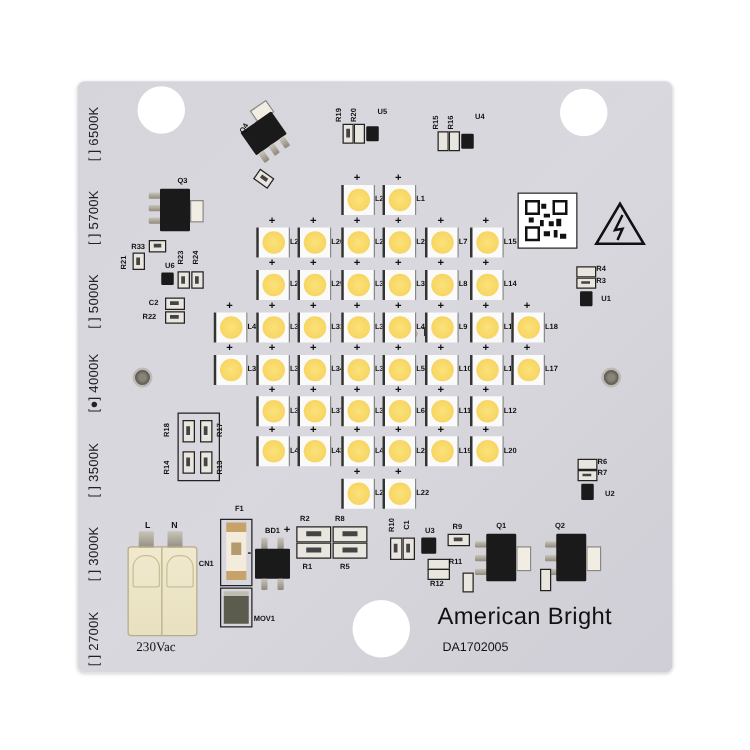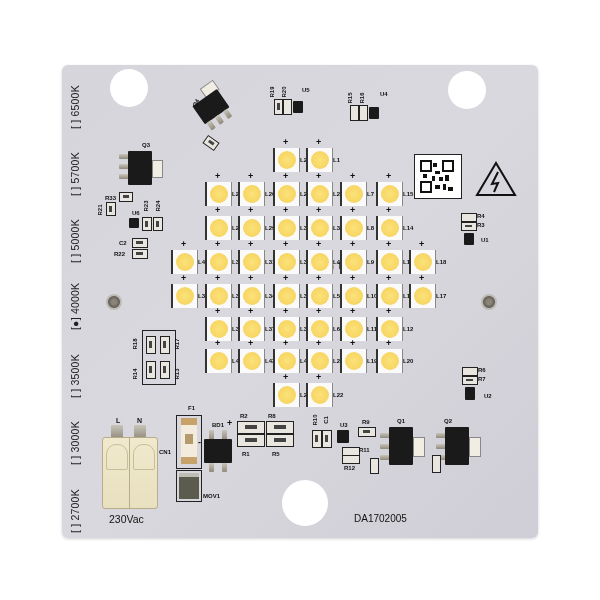--- a/index.html
+++ b/index.html
@@ -15,21 +15,21 @@
     .led-label { position: absolute; font-size: 6px; font-weight: bold; color: #111; }
     .plus { position: absolute; font-size: 9px; font-weight: bold; color: #111; }
     .ic { position: absolute; background: #1a1a1a; border-radius: 1px; }
     .tab { position: absolute; background: #f1ede3; border: 1px solid #888; }
     .pin { position: absolute; background: linear-gradient(#c9c4b8,#8f897e); border-radius: 1px; }
     .res { position: absolute; border: 1.5px solid #222; background: #e9e6df; }
     .res-body { position: absolute; background: #444; }
     .silk { position: absolute; font-size: 6px; font-weight: bold; color: #111; white-space: nowrap; }
     .brand { position: absolute; font-size: 19px; color: #111; letter-spacing: 0.3px; }
     .partno { position: absolute; font-size: 10px; color: #111; }
-    .volt { position: absolute; font-size: 10.5px; color: #111; }
+    .volt { position: absolute; font-size: 10.5px; color: #111; font-family: Liberation Serif, serif; }
     .terminal { position: absolute; background: linear-gradient(#f0e9cd,#e8e0bf); border: 1px solid #b7ad88; border-radius: 3px; }
     .qr { position: absolute; background: #fff; border: 1.5px solid #222; }
     .warn { position: absolute; }
   </style>
 </head>
 <body>
 
 <div id="board">
 
   <div class="hole" style="left:48px;top:4px;width:38px;height:38px;"></div>
@@ -252,20 +252,21 @@
   <span class="silk" style="left:382px;top:353px;">Q2</span>
   <div class="abs" style="left:374px;top:362px;width:60px;height:42px;">
     <div class="pin" style="left:0;top:6px;width:10px;height:5px;"></div>
     <div class="pin" style="left:0;top:17px;width:10px;height:5px;"></div>
     <div class="pin" style="left:0;top:28px;width:10px;height:5px;"></div>
     <div class="ic" style="left:9px;top:0;width:24px;height:38px;"></div>
     <div class="tab" style="left:33px;top:10px;width:10px;height:18px;"></div>
   </div>
   <div class="res" style="left:370px;top:390px;width:7px;height:16px;"></div>
 
+  <span class="brand" style="left:288px;top:418px;">American Bright</span>
   <span class="partno" style="left:292px;top:448px;">DA1702005</span>
 
   <div class="abs" style="left:264px;top:198px;width:8px;height:8px;border-radius:50%;background:#a89672;"></div>
   <span class="silk" style="left:275px;top:196px;font-size:9px;font-weight:normal;">Tc</span>
 
   <div class="abs" style="left:0;top:0;width:0;height:0;">
     <div id="led-container">
         <div class="led" style="left: 211px; top: 83px;"></div>
         <span class="led-label" style="left: 238px; top: 92px;">L24</span>
         <span class="plus" style="left: 221px; top: 72px;">+</span>

